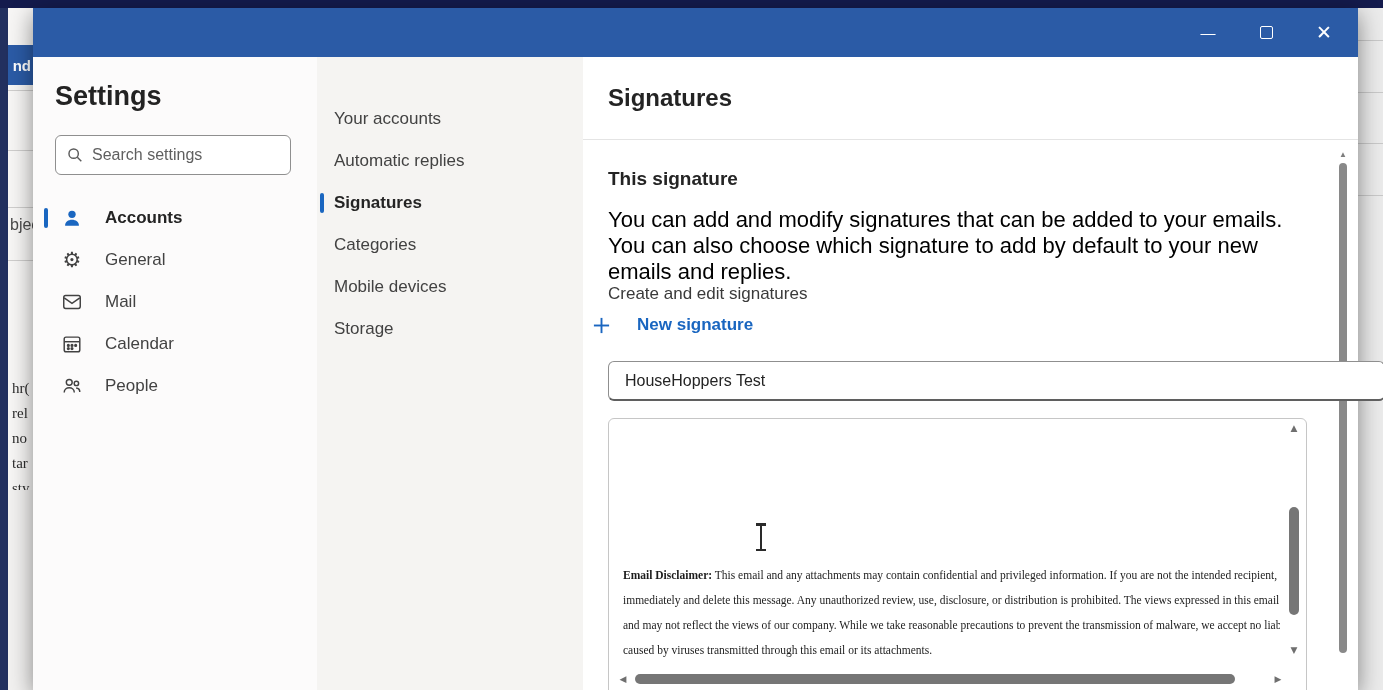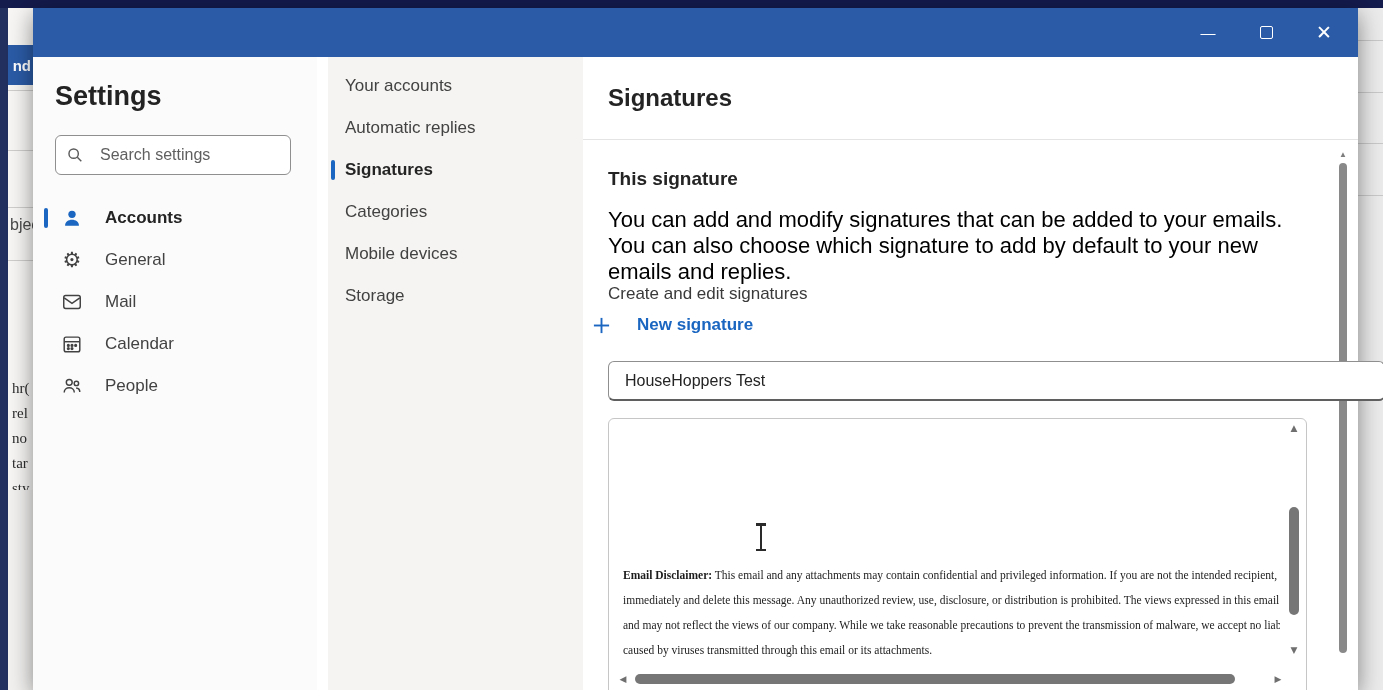--- a/index.html
+++ b/index.html
@@ -27,35 +27,35 @@
   .win-controls { position:absolute; right:5px; top:0; height:49px; display:flex; }
   .win-btn { width:58px; height:49px; display:flex; align-items:center; justify-content:center;
              color:#fff; font-size:19px; cursor:default; }
   .max-glyph { width:13px; height:13px; border:1.6px solid #fff; border-radius:2px; }
 
   
   .sidebar { position:absolute; left:0; top:49px; width:284px; height:633px; background:#fcfbfb; }
   .settings-title { position:absolute; left:22px; top:24px; font-size:27px; font-weight:700; color:#232323; }
   .search-box { position:absolute; left:22px; top:78px; width:236px; height:40px; background:#fff;
                 border:1px solid #8f8f8f; border-radius:6px; display:flex; align-items:center; padding:0 10px; }
-  .search-box input { border:none; outline:none; flex:1; font-size:16px; color:#0f766e; margin-left:16px;
+  .search-box input { border:none; outline:none; flex:1; font-size:16px; color:#0f766e; margin-left:8px;
                       font-family:"Liberation Sans", sans-serif; background:transparent; }
   .search-box input::placeholder { color:#5f5f5f; opacity:1; }
   .nav { position:absolute; left:0; top:140px; width:100%; }
   .nav-item { position:relative; height:42px; display:flex; align-items:center; padding-left:27px; cursor:pointer; }
   .nav-item .sel-bar { position:absolute; left:11px; top:11px; width:4px; height:20px; border-radius:2px; background:#1a66c0; display:none; }
   .nav-item.selected .sel-bar { display:block; }
   .nav-icon { width:24px; height:24px; display:flex; align-items:center; justify-content:center; color:#424242; }
   .nav-item.selected .nav-icon { color:#1a66c0; }
   .nav-label { margin-left:21px; font-size:17px; color:#424242; }
   .nav-item.selected .nav-label { font-weight:700; color:#242424; }
   .gear-glyph { font-family:"DejaVu Sans", sans-serif; font-size:21px; line-height:1; }
 
   
-  .subnav { position:absolute; left:295px; top:49px; width:266px; height:633px; background:#f5f4f2; padding-top:8px; }
+  .subnav { position:absolute; left:284px; top:49px; width:266px; height:633px; background:#f5f4f2; padding-top:41px; }
   .subnav-item { position:relative; height:42px; display:flex; align-items:center; padding-left:17px;
                  font-size:17px; color:#424242; cursor:pointer; }
   .subnav-item .sel-bar { position:absolute; left:3px; top:11px; width:4px; height:20px; border-radius:2px; background:#1a66c0; display:none; }
   .subnav-item.selected { font-weight:700; color:#242424; }
   .subnav-item.selected .sel-bar { display:block; }
 
   
   .main { position:absolute; left:550px; top:49px; width:775px; height:633px; background:#fff; }
   .main-title { position:absolute; left:25px; top:27px; font-size:24px; font-weight:700; color:#242424; }
   .main-divider { position:absolute; left:0; top:82px; width:100%; height:1px; background:#e4e4e4; }

